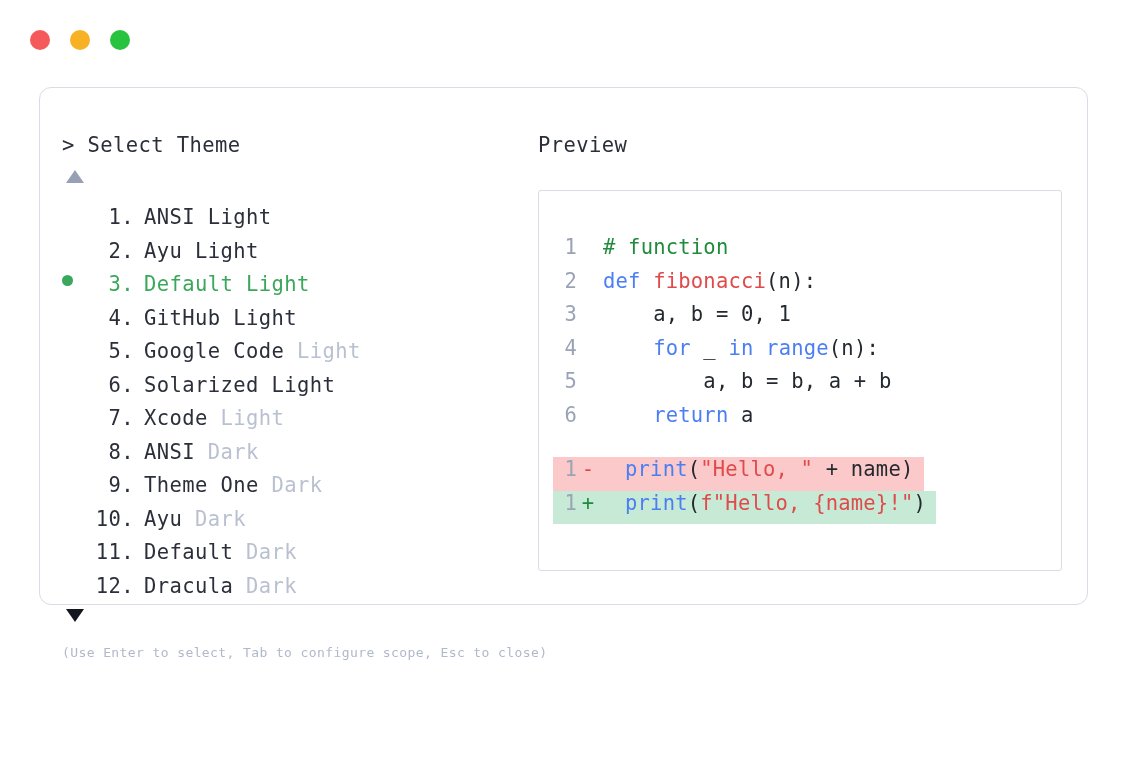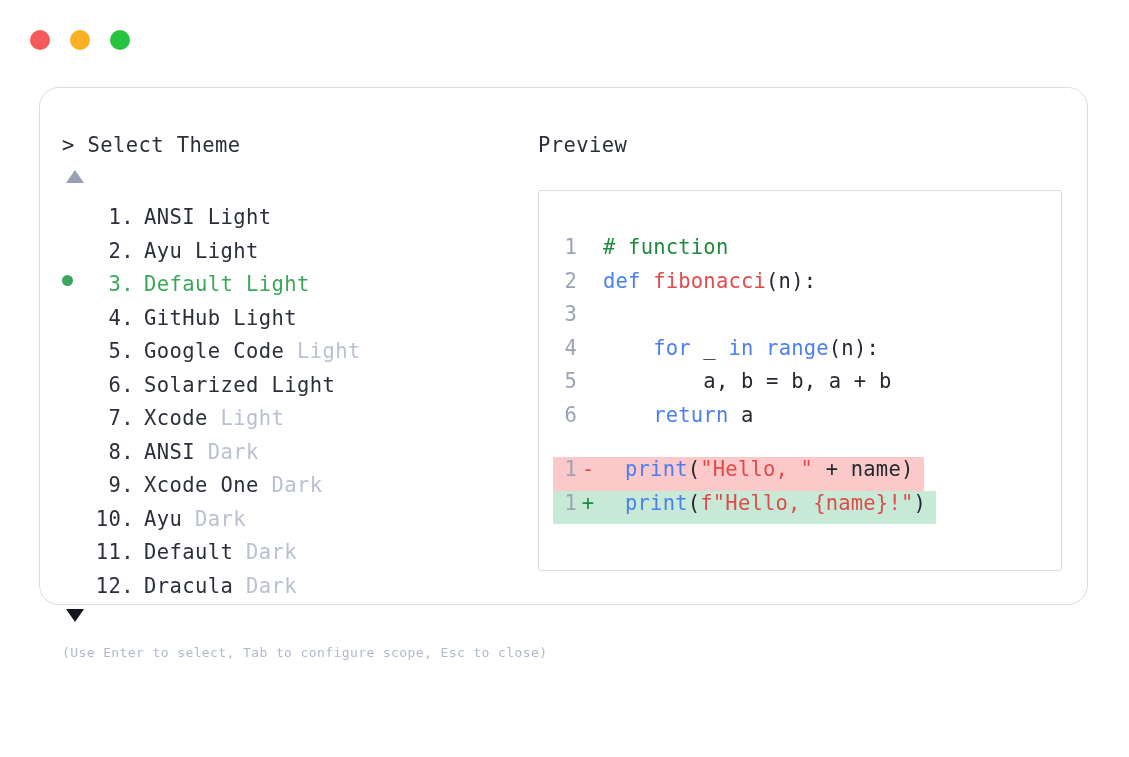--- a/index.html
+++ b/index.html
@@ -33,21 +33,21 @@
 
   
   #app-card {
     position: absolute;
     left: 39px;
     top: 87px;
     width: 1049px;
     height: 518px;
     box-sizing: border-box;
     border: 1.6px solid #d9dce4;
-    border-radius: 20px;
+    border-radius: 12px;
     background: #ffffff;
   }
 
   
   #theme-column {
     position: absolute;
     left: 22px;
     top: 44px;
     width: 460px;
   }
@@ -229,37 +229,37 @@
 
     <div id="theme-list">
         <div class="theme-row"><span class="row-bullet"></span><span class="row-index">1.</span><span class="row-name">ANSI</span><span class="row-suffix"> Light</span></div>
         <div class="theme-row"><span class="row-bullet"></span><span class="row-index">2.</span><span class="row-name">Ayu</span><span class="row-suffix"> Light</span></div>
         <div class="theme-row selected"><span class="row-bullet"><i></i></span><span class="row-index">3.</span><span class="row-name">Default</span><span class="row-suffix"> Light</span></div>
         <div class="theme-row"><span class="row-bullet"></span><span class="row-index">4.</span><span class="row-name">GitHub</span><span class="row-suffix"> Light</span></div>
         <div class="theme-row"><span class="row-bullet"></span><span class="row-index">5.</span><span class="row-name">Google Code</span><span class="row-suffix muted"> Light</span></div>
         <div class="theme-row"><span class="row-bullet"></span><span class="row-index">6.</span><span class="row-name">Solarized</span><span class="row-suffix"> Light</span></div>
         <div class="theme-row"><span class="row-bullet"></span><span class="row-index">7.</span><span class="row-name">Xcode</span><span class="row-suffix muted"> Light</span></div>
         <div class="theme-row"><span class="row-bullet"></span><span class="row-index">8.</span><span class="row-name">ANSI</span><span class="row-suffix muted"> Dark</span></div>
-        <div class="theme-row"><span class="row-bullet"></span><span class="row-index">9.</span><span class="row-name">Xcode One</span><span class="row-suffix muted"> Dark</span></div>
+        <div class="theme-row"><span class="row-bullet"></span><span class="row-index">9.</span><span class="row-name">Theme One</span><span class="row-suffix muted"> Dark</span></div>
         <div class="theme-row"><span class="row-bullet"></span><span class="row-index">10.</span><span class="row-name">Ayu</span><span class="row-suffix muted"> Dark</span></div>
         <div class="theme-row"><span class="row-bullet"></span><span class="row-index">11.</span><span class="row-name">Default</span><span class="row-suffix muted"> Dark</span></div>
         <div class="theme-row"><span class="row-bullet"></span><span class="row-index">12.</span><span class="row-name">Dracula</span><span class="row-suffix muted"> Dark</span></div>
       </div>
 
     <div id="scroll-down-icon"></div>
   </div>
 
   <div id="preview-column">
     <div class="column-header">Preview</div>
 
     <div id="preview-panel">
       <div id="code-block">
           <div class="code-line"><span class="gutter">1</span><span class="code-text"><span class="tok-comment"># function</span></span></div>
           <div class="code-line"><span class="gutter">2</span><span class="code-text"><span class="tok-keyword">def </span><span class="tok-func">fibonacci</span><span class="tok-plain">(n):</span></span></div>
-          <div class="code-line"><span class="gutter">3</span></div>
+          <div class="code-line"><span class="gutter">3</span><span class="code-text"><span class="tok-plain">    a, b = 0, 1</span></span></div>
           <div class="code-line"><span class="gutter">4</span><span class="code-text"><span class="tok-plain">    </span><span class="tok-keyword">for</span><span class="tok-plain"> _ </span><span class="tok-keyword">in</span><span class="tok-plain"> </span><span class="tok-builtin">range</span><span class="tok-plain">(n):</span></span></div>
           <div class="code-line"><span class="gutter">5</span><span class="code-text"><span class="tok-plain">        a, b = b, a + b</span></span></div>
           <div class="code-line"><span class="gutter">6</span><span class="code-text"><span class="tok-plain">    </span><span class="tok-keyword">return</span><span class="tok-plain"> a</span></span></div>
         </div>
       <div id="diff-block">
           <div class="diff-line removed"><span class="gutter">1</span><span class="diff-sign">-</span><span class="code-text diff-pad"><span class="tok-builtin">print</span><span class="tok-plain">(</span><span class="tok-string">"Hello, "</span><span class="tok-plain"> + name)</span></span></div>
           <div class="diff-line added"><span class="gutter">1</span><span class="diff-sign">+</span><span class="code-text diff-pad"><span class="tok-builtin">print</span><span class="tok-plain">(</span><span class="tok-string">f"Hello, </span><span class="tok-string">{name}</span><span class="tok-string">!"</span><span class="tok-plain">)</span></span></div>
         </div>
     </div>
   </div>

